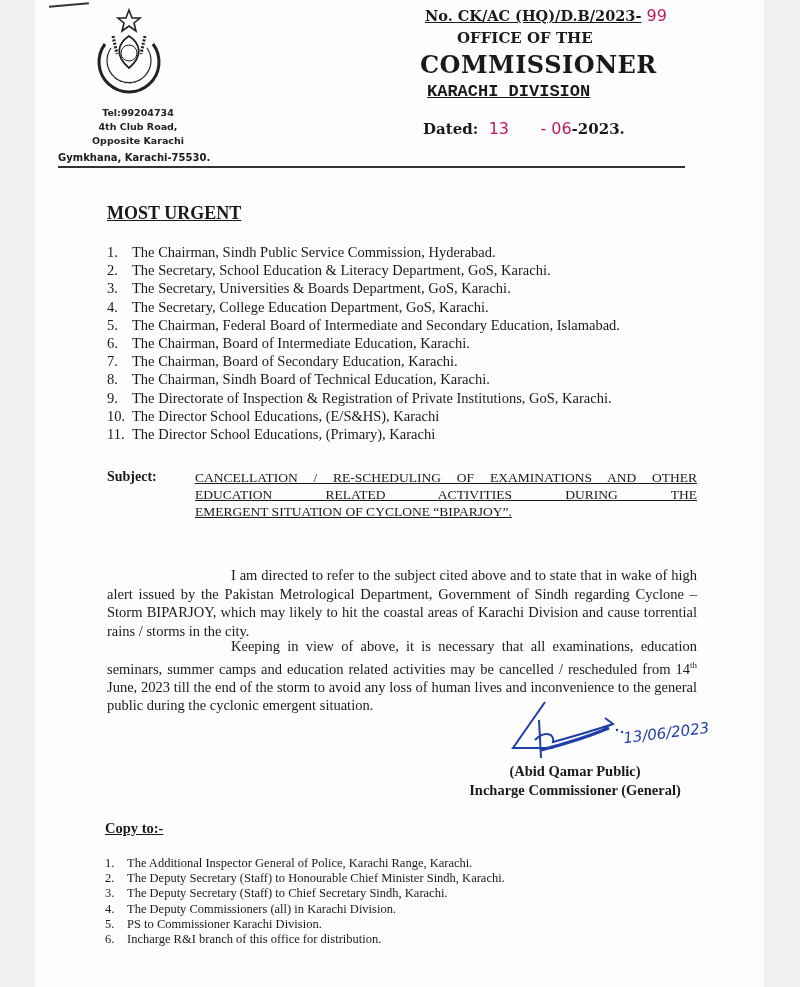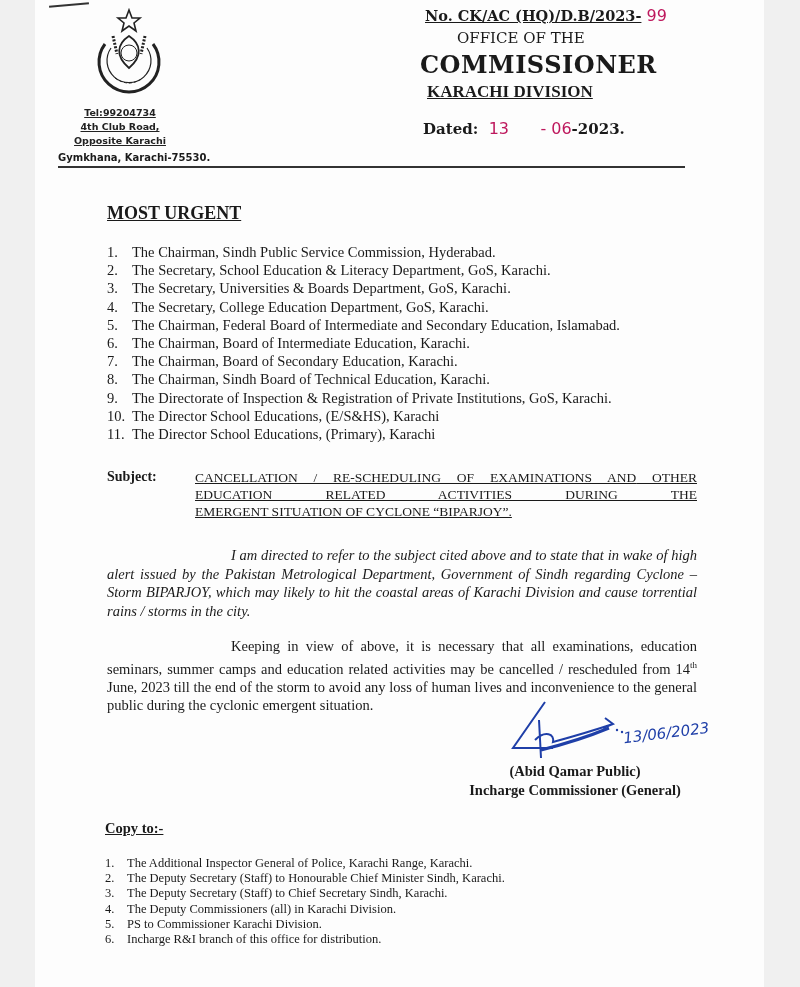--- a/index.html
+++ b/index.html
@@ -10,39 +10,39 @@
   .paper {
     position: absolute; left: 35px; top: 0; width: 729px; height: 987px; background: #fdfdfd;
   }
   .abs { position: absolute; }
   .scratch { left: 14px; top: 4px; width: 40px; height: 2px; background: #333; transform: rotate(-5deg); }
   .emblem { left: 56px; top: 8px; width: 76px; height: 92px; }
   .addr {
     font-family: "DejaVu Sans", sans-serif; font-weight: bold; font-size: 9.5px;
     text-align: center; line-height: 14px; color: #222;
   }
-  .addr-block { left: 30px; top: 106px; width: 110px; text-decoration: underline; }
+  .addr-block { left: 48px; top: 106px; width: 110px; }
   .gym { left: 23px; top: 152px; font-family: "DejaVu Sans", sans-serif; font-weight: bold; font-size: 10px; }
   .hr-top { left: 23px; top: 166px; width: 627px; height: 1.5px; background: #333; }
   .ref { left: 390px; top: 6px; font-family: "DejaVu Serif", serif; font-weight: bold; font-size: 14.5px; }
   .ref-label { text-decoration: underline; }
   .hand { font-family: "DejaVu Sans", sans-serif; font-weight: normal; color: #be185d; font-size: 16px; }
-  .office { left: 422px; top: 29px; font-family: "DejaVu Serif", serif; font-weight: normal; font-size: 15px; }
+  .office { left: 422px; top: 29px; font-family: "DejaVu Serif", serif; font-weight: bold; font-size: 15px; }
   .commissioner { left: 385px; top: 50px; font-family: "DejaVu Serif", serif; font-weight: bold; font-size: 24px; letter-spacing: 0.5px; }
-  .division { left: 392px; top: 82px; font-family: Liberation Serif, serif; font-weight: bold; font-size: 17px; text-decoration: underline; }
+  .division { left: 392px; top: 82px; font-family: Liberation Mono, monospace; font-weight: bold; font-size: 17px; text-decoration: underline; }
   .dated { left: 388px; top: 119px; font-family: "DejaVu Serif", serif; font-weight: bold; font-size: 15px; white-space: pre; }
   .urgent { left: 72px; top: 203px; font-family: "Liberation Serif", serif; font-weight: bold; font-size: 18px; text-decoration: underline; }
   .list { left: 72px; top: 243px; width: 620px; font-size: 14.5px; line-height: 18.2px; margin: 0; padding: 0; list-style: none; }
   .list li { display: flex; }
   .list .num { width: 25px; flex: none; }
   .subject-label { left: 72px; top: 469px; font-weight: bold; font-size: 14px; }
   .subject { left: 160px; top: 469px; width: 502px; font-size: 13.5px; line-height: 17px; text-decoration: underline; text-align: justify; text-align-last: justify; }
   .subject .last { text-align-last: left; display: block; }
   .para { left: 72px; width: 590px; font-size: 14.5px; line-height: 18.5px; text-align: justify; }
-  .para1 { top: 546px; font-style: italic; }
+  .para1 { top: 566px; }
   .para2 { top: 637px; }
   .indent { display: inline-block; width: 124px; }
   .sig-mark { left: 470px; top: 700px; width: 220px; height: 60px; }
   .sig-date { left: 588px; top: 724px; font-family: "DejaVu Sans", sans-serif; color: #1f3fa8; font-size: 15px; transform: rotate(-7deg); font-style: italic; }
   .signer { left: 400px; top: 762px; width: 280px; text-align: center; font-size: 14.5px; line-height: 19px; }
   .signer .b { font-weight: bold; }
   .copy { left: 70px; top: 820px; font-weight: bold; font-size: 14.5px; text-decoration: underline; }
   .clist { left: 70px; top: 856px; width: 520px; font-size: 12.5px; line-height: 15.2px; margin: 0; padding: 0; list-style: none; }
   .clist li { display: flex; }
   .clist .num { width: 22px; flex: none; }

